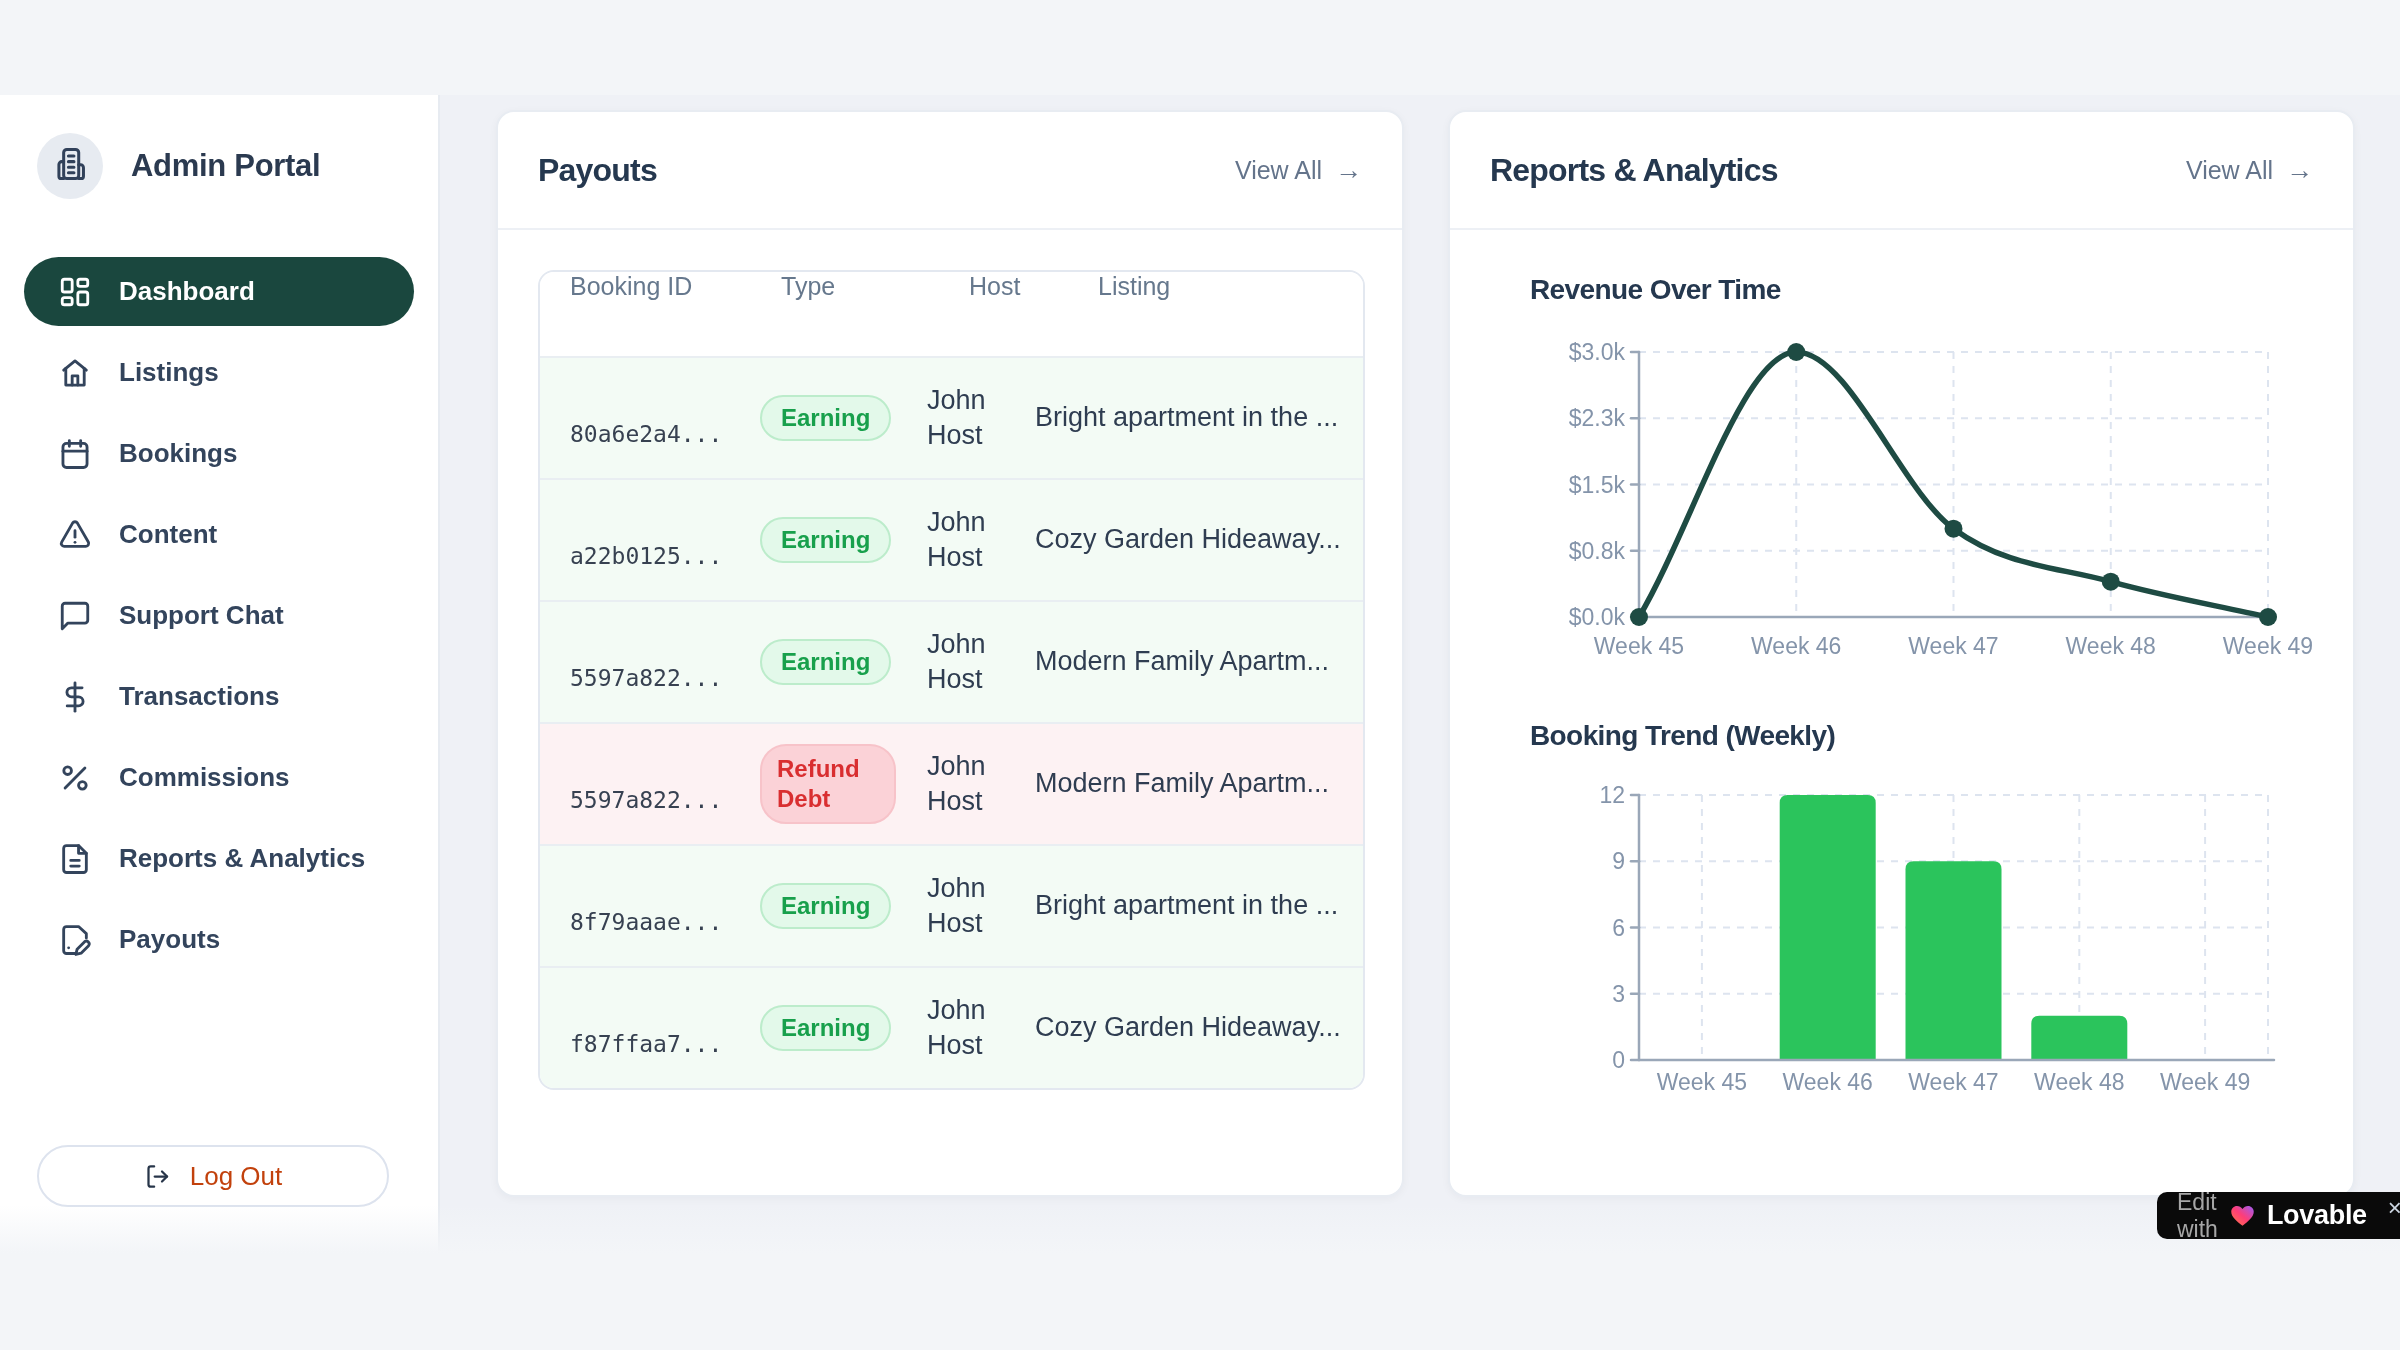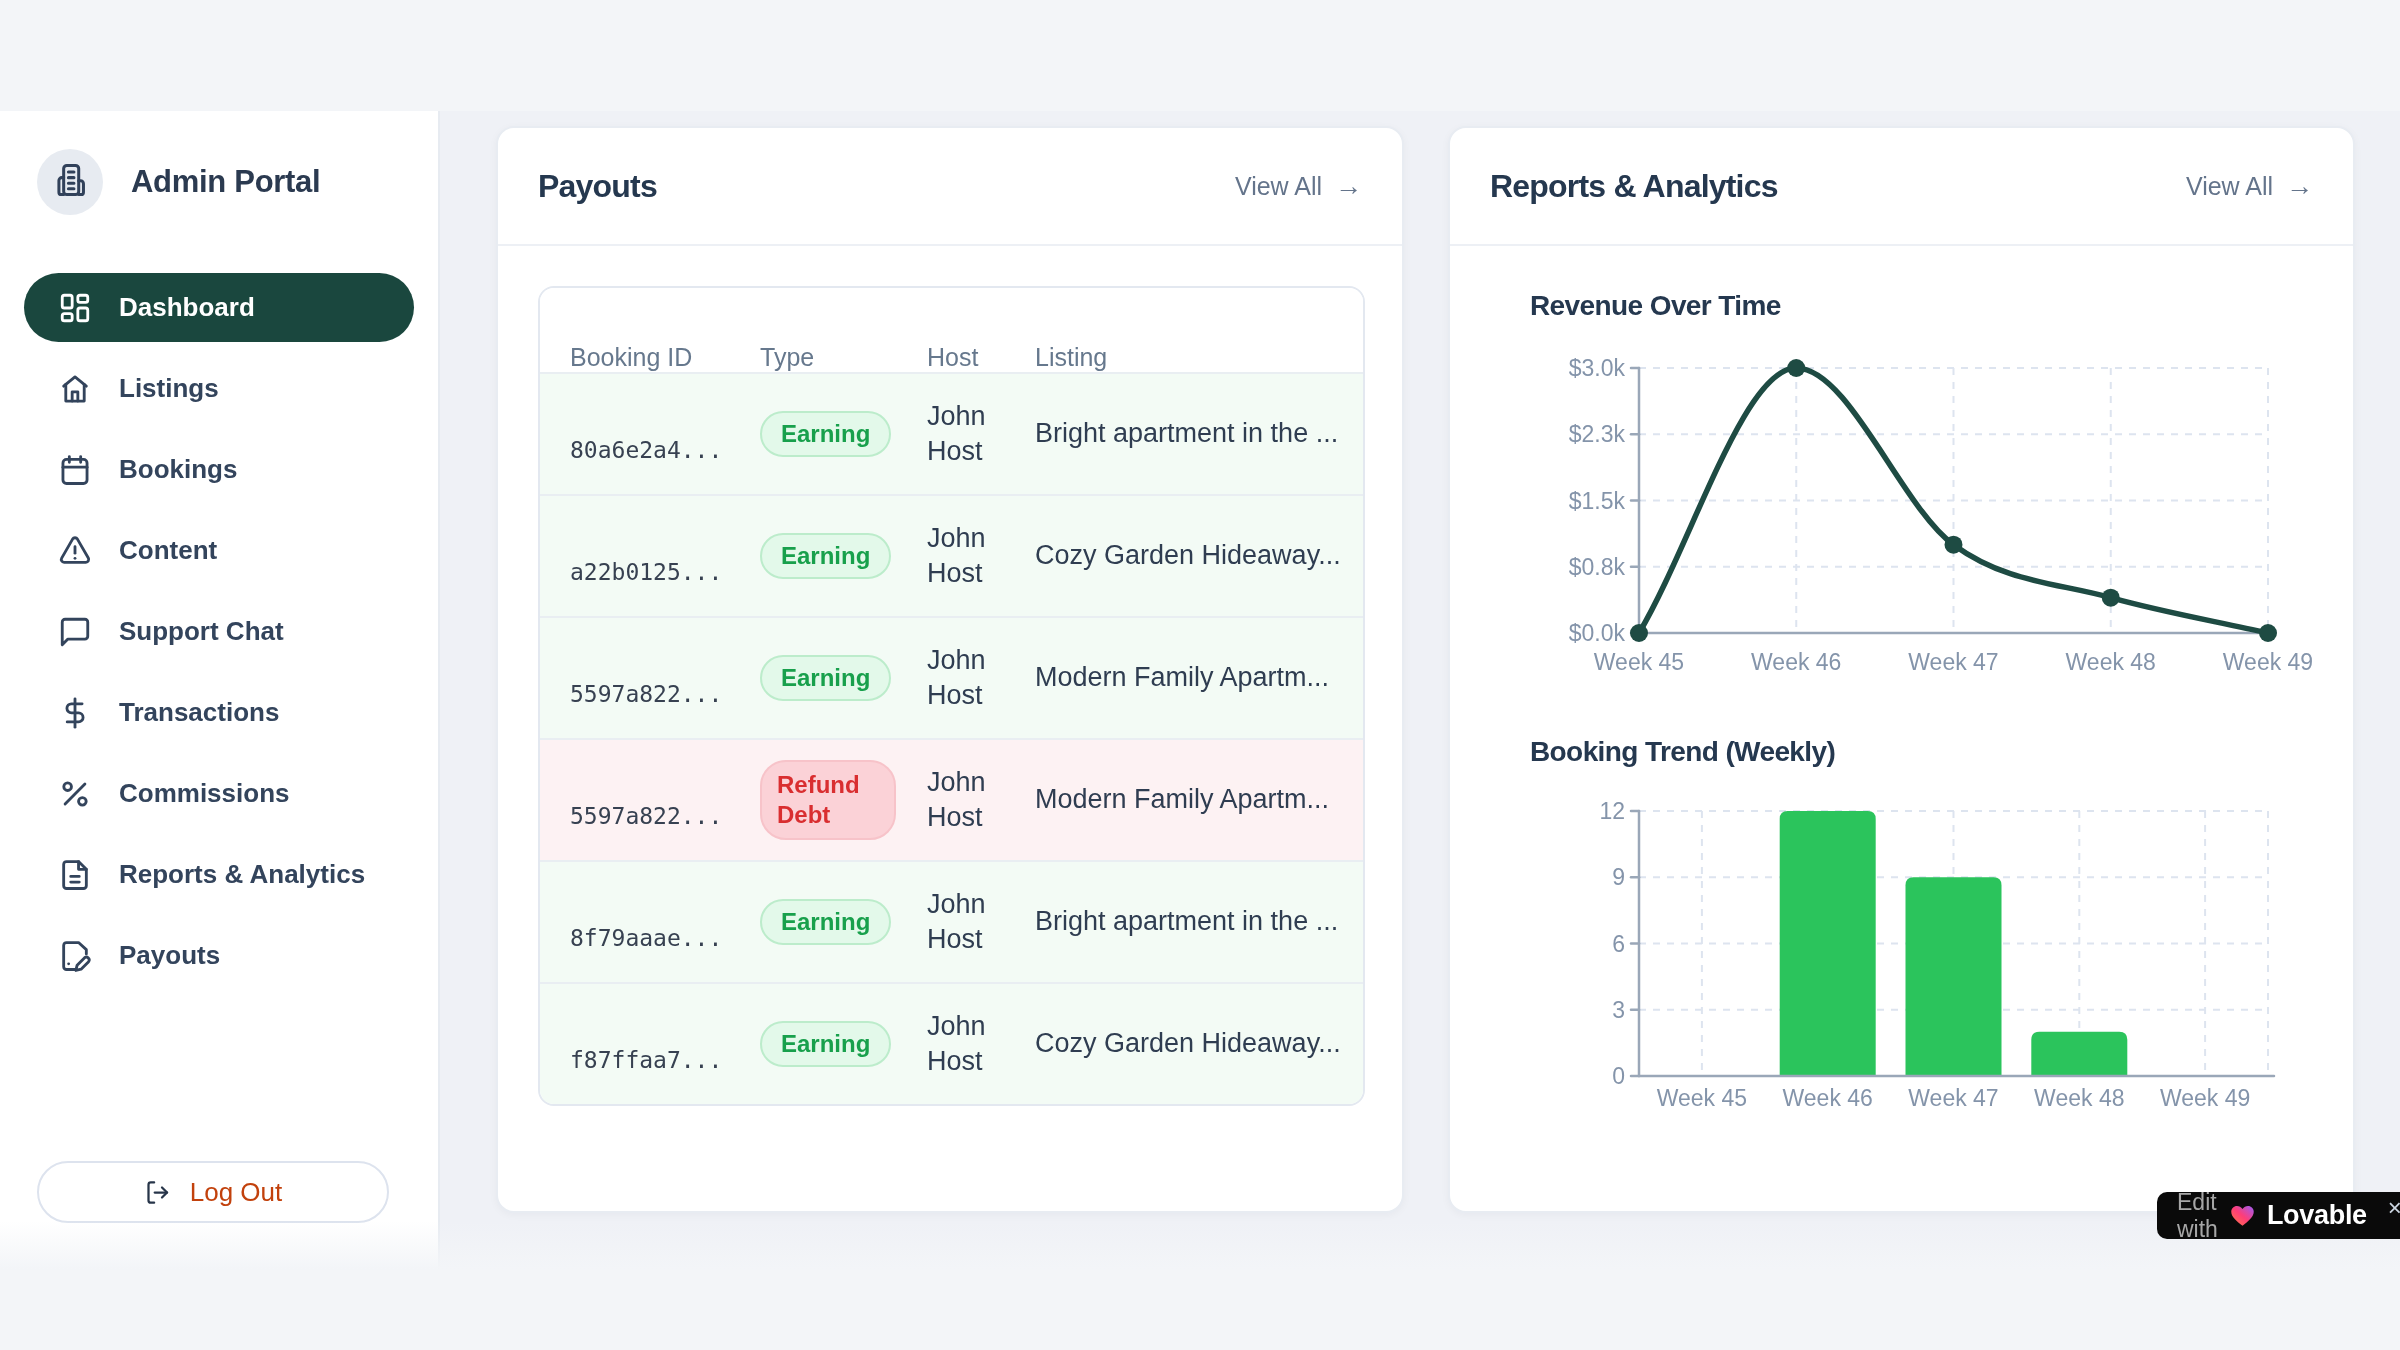--- a/index.html
+++ b/index.html
@@ -5,21 +5,21 @@
   * { box-sizing: border-box; margin: 0; padding: 0; }
   html,body { width:2400px; height:1350px; overflow:hidden; }
   body {
     font-family: "Liberation Sans", "DejaVu Sans", sans-serif;
     background:#f3f5f8;
     position:relative;
   }
   #page { position:absolute; inset:0; width:2400px; height:1350px; }
 
   
-  .app { position:absolute; left:0; top:111px; width:2400px; height:1158px; background:#eff1f6;padding-left:36px; }
+  .app { position:absolute; left:0; top:95px; width:2400px; height:1158px; background:#eff1f6;padding-left:36px; }
   .bottom-fade { position:absolute; left:0; bottom:0; width:100%; height:48px;
     background:linear-gradient(to bottom, rgba(243,245,248,0), #f3f5f8); pointer-events:none; }
 
   
   .sidebar { position:absolute; left:0; top:0; bottom:0; width:440px; background:#fff;
     border-right:2px solid #e7ebf1; }
   .brand { display:flex; align-items:center; gap:28px; padding:38px 0 0 37px; }
   .brand-badge { width:66px; height:66px; border-radius:50%; background:#e7ebf1;
     display:flex; align-items:center; justify-content:center; color:#31415a; flex:none; }
   .brand-badge svg { width:38px; height:38px; }
@@ -46,22 +46,22 @@
   .card-header { height:118px; display:flex; align-items:center; justify-content:space-between;
     padding:0 40px; border-bottom:2px solid #edf0f5; }
   .card-title { font-size:32px; font-weight:800; color:#25384f; letter-spacing:-0.8px; }
   .view-all { display:flex; align-items:center; gap:13px; font-size:25px; color:#64748b;
     text-decoration:none; cursor:pointer;text-align:center; }
   .view-all .arrow { font-size:27px; line-height:1; }
 
   
   .ptable { position:absolute; left:40px; top:158px; width:827px;
     border:2px solid #e3e8f0; border-radius:16px; overflow:hidden; background:#fff; }
-  .thead { display:flex; align-items:flex-end; height:84px; font-size:25px; color:#66788d;
-    font-weight:500; background:#fff; }
+  .thead { display:flex; align-items:flex-start; height:84px; font-size:25px; color:#66788d;
+    font-weight:500; background:#fff;gap:21px; }
   .trow { display:flex; align-items:center; height:122px; border-top:2px solid #e9eef2; }
   .trow.green { background:#f3fbf5; }
   .trow.red { background:#fdf2f3; }
   .c { flex:none; }
   .c1 { width:220px; padding-left:30px; }
   .c2 { width:167px; }
   .c3 { width:108px; }
   .c4 { flex:1 1 auto; padding-right:20px; }
   .mono { font-family:"DejaVu Sans Mono", monospace; font-size:23px; color:#374151;margin-top:32px; }
   .cell-text { font-size:27px; color:#2f3d51; line-height:1.3; }

